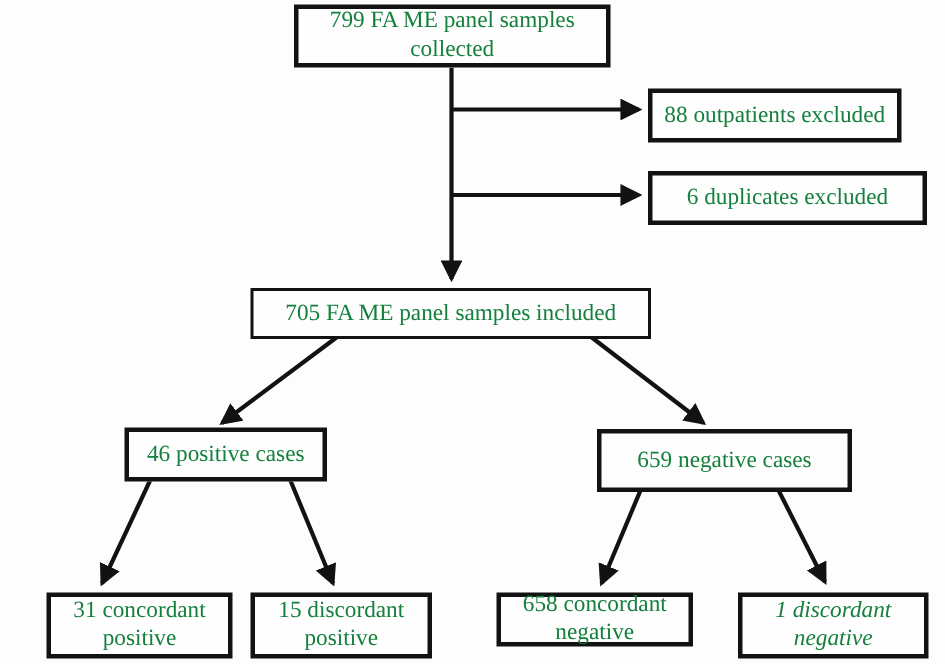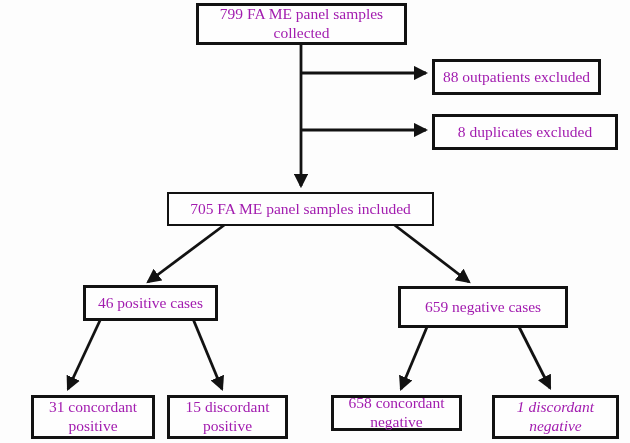--- a/index.html
+++ b/index.html
@@ -20,21 +20,21 @@
     left: 0;
     top: 0;
     width: 630px;
     height: 443px;
   }
   .box {
     position: absolute;
     box-sizing: border-box;
     background: #fefefe;
     border: 3px solid #121212;
-    color: #a21caf;
+    color: #15803d;
     display: flex;
     align-items: center;
     justify-content: center;
     text-align: center;
     font-size: 15.5px;
     line-height: 1.22;
     padding: 15px 4px;
   }
   .box.thin { border-width: 2px; }
 
@@ -75,21 +75,21 @@
 
   <div class="box" id="box-collected">
     <span>799 FA ME panel samples collected</span>
   </div>
 
   <div class="box" id="box-outpatients">
     <span>88 outpatients excluded</span>
   </div>
 
   <div class="box" id="box-duplicates">
-    <span>8 duplicates excluded</span>
+    <span>6 duplicates excluded</span>
   </div>
 
   <div class="box thin" id="box-included">
     <span>705 FA ME panel samples included</span>
   </div>
 
   <div class="box" id="box-positive">
     <span>46 positive cases</span>
   </div>
 

